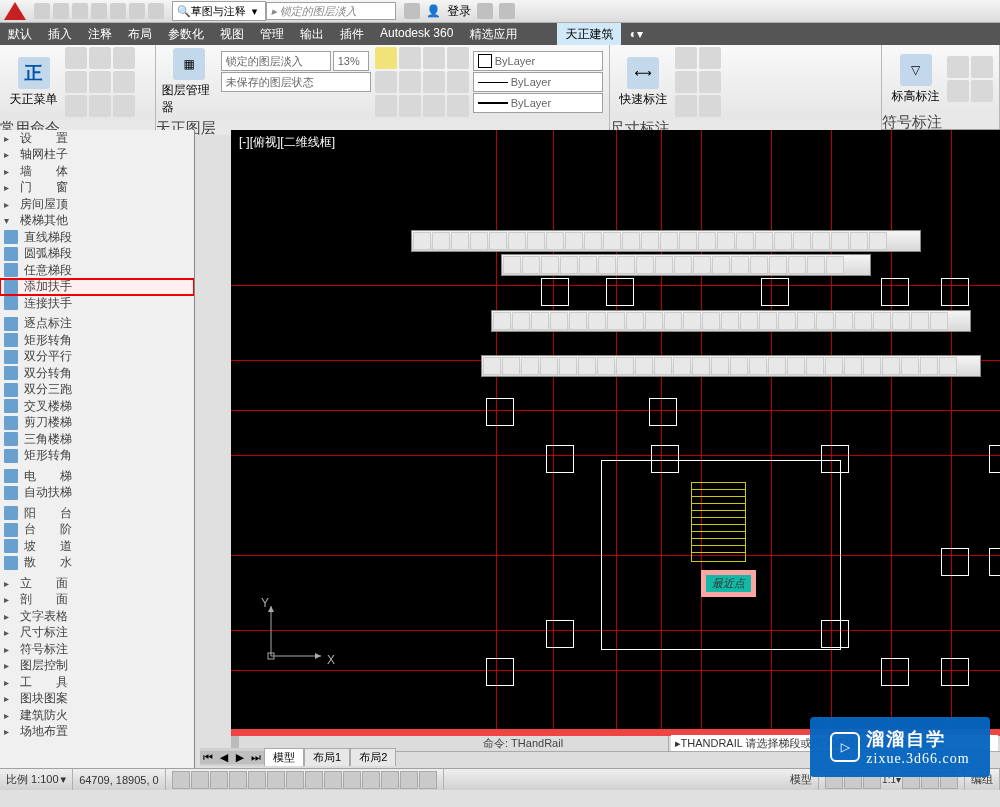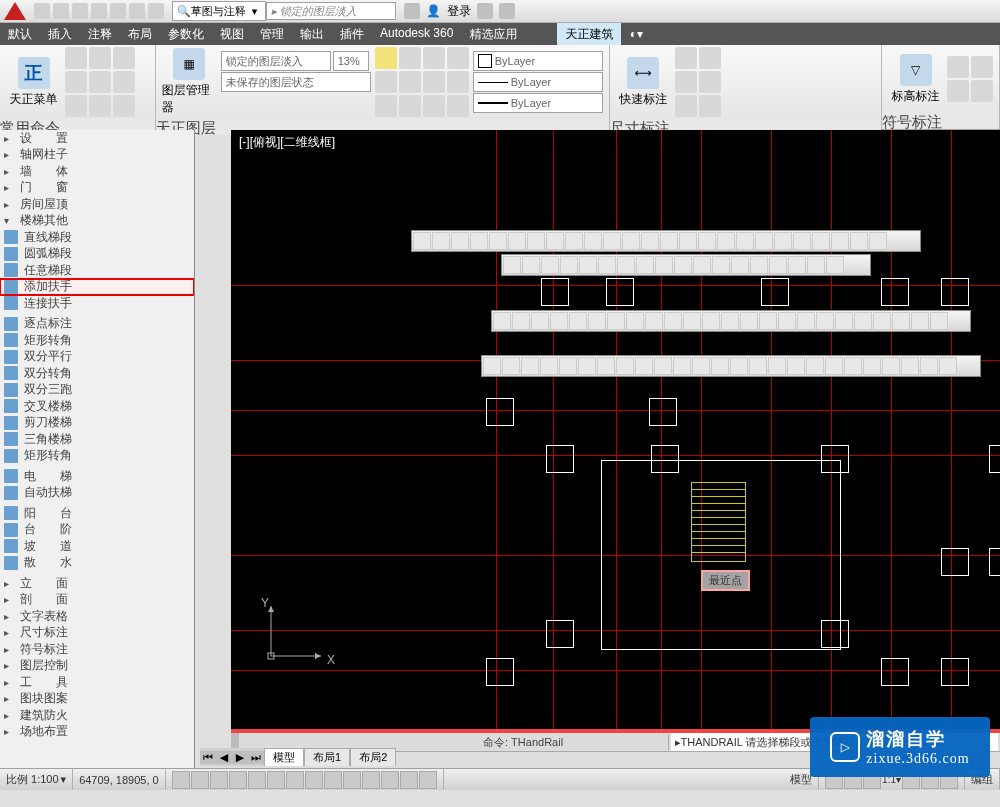--- a/index.html
+++ b/index.html
@@ -54,28 +54,28 @@
   .view-label { position:absolute; top:4px; left:8px; color:#fff; font-size:12px; z-index:3;}
   .canvas { flex:1; background:#000; position:relative; overflow:hidden; }
   
   
   .gridline-h { position:absolute; left:0; right:0; height:1px; background:#c00; opacity:.9;}
   .gridline-v { position:absolute; top:0; bottom:0; width:1px; background:#c00; opacity:.9;}
   
   .whitebox { position:absolute; border:1px solid #fff; }
   .stairs { position:absolute; border:1px solid #cc0; }
   .stairs .step { height:7px; border-bottom:1px solid #cc0;}
-  .tooltip-pt { position:absolute; background:#a3a3a3; border:2px solid #fca5a5; padding:1px 6px; font-size:11px; color:#333; }
+  .tooltip-pt { position:absolute; background:#14b8a6; border:5px solid #fca5a5; padding:1px 6px; font-size:11px; color:#333;font-style:italic; }
   
   .floating-toolbar { position:absolute; background:linear-gradient(#f5f5f5,#d8d8d8); border:1px solid #888; display:flex; gap:1px; padding:1px; z-index:5;}
   .floating-toolbar .fbtn { width:18px; height:18px; background:#e8e8e8; border:1px solid #ccc;}
   
   .ucs { position:absolute; left:30px; bottom:60px; color:#aaa; font-size:12px;}
   
-  .cmd-bar { height:22px; background:#dcdcdc; display:flex; align-items:center; font-size:11px; border-top:4px solid #ef4444;}
+  .cmd-bar { height:22px; background:#dcdcdc; display:flex; align-items:center; font-size:11px; border-top:7px solid #ef4444;}
   .cmd-bar .handle { width:8px; background:#bbb; height:100%;}
   .cmd-bar .history { width:190px; color:#444; padding:0 4px; border-right:1px solid #aaa; white-space:nowrap; overflow:hidden;}
   .cmd-bar .input { flex:1; background:#fff; height:18px; margin:0 2px; padding:0 4px; color:#333; display:flex; align-items:center; white-space:nowrap; overflow:hidden;}
   
   .sheet-tabs { position:absolute; bottom:41px; left:200px; display:flex; font-size:11px; align-items:center; background:#d0d0d0; height:18px; z-index:6;}
   .sheet-tabs .nav { width:16px; text-align:center; background:#bfbfbf;}
   .sheet-tabs .stab { padding:1px 8px; background:#e8e8e8; border:1px solid #aaa; border-bottom:none;}
   .sheet-tabs .stab.active { background:#fff; }
   
   

